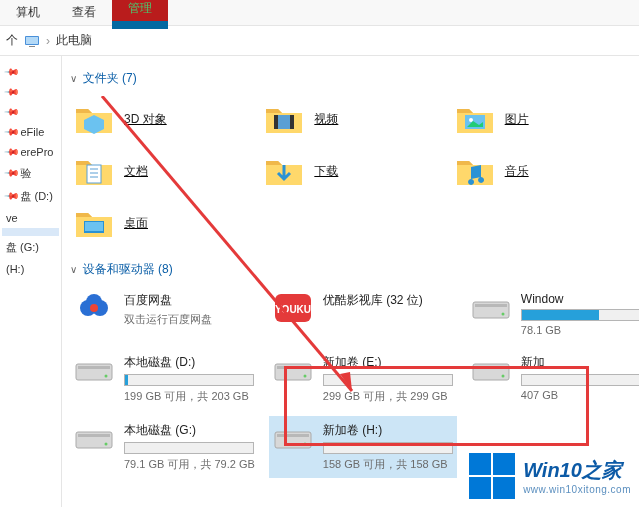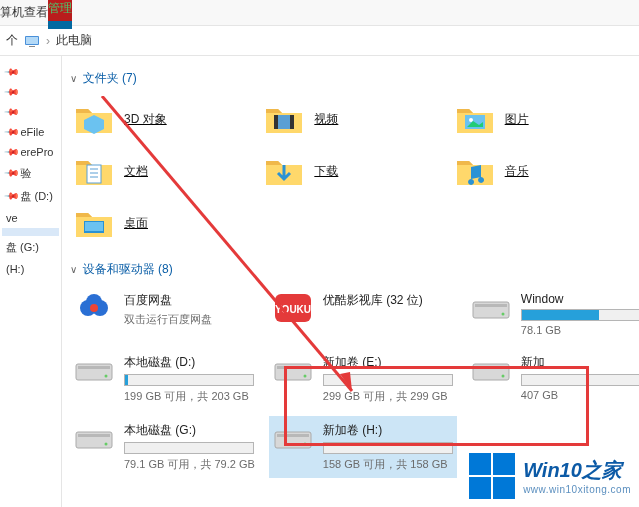--- a/index.html
+++ b/index.html
@@ -13,21 +13,21 @@
       position: relative;
     }
     .toolbar {
       height: 26px;
       border-bottom: 1px solid #e5e5e5;
       display: flex;
       align-items: center;
       background: #f8f8f8;
     }
     .tab {
-      padding: 4px 0;
+      padding: 4px 16px;
       font-size: 12px;
       color: #333;
     }
     .tab.active {
       background: #b91c1c;
       border-bottom: 8px solid #0369a1;
       color: #4bc86f;
     }
     .breadcrumb {
       height: 30px;

